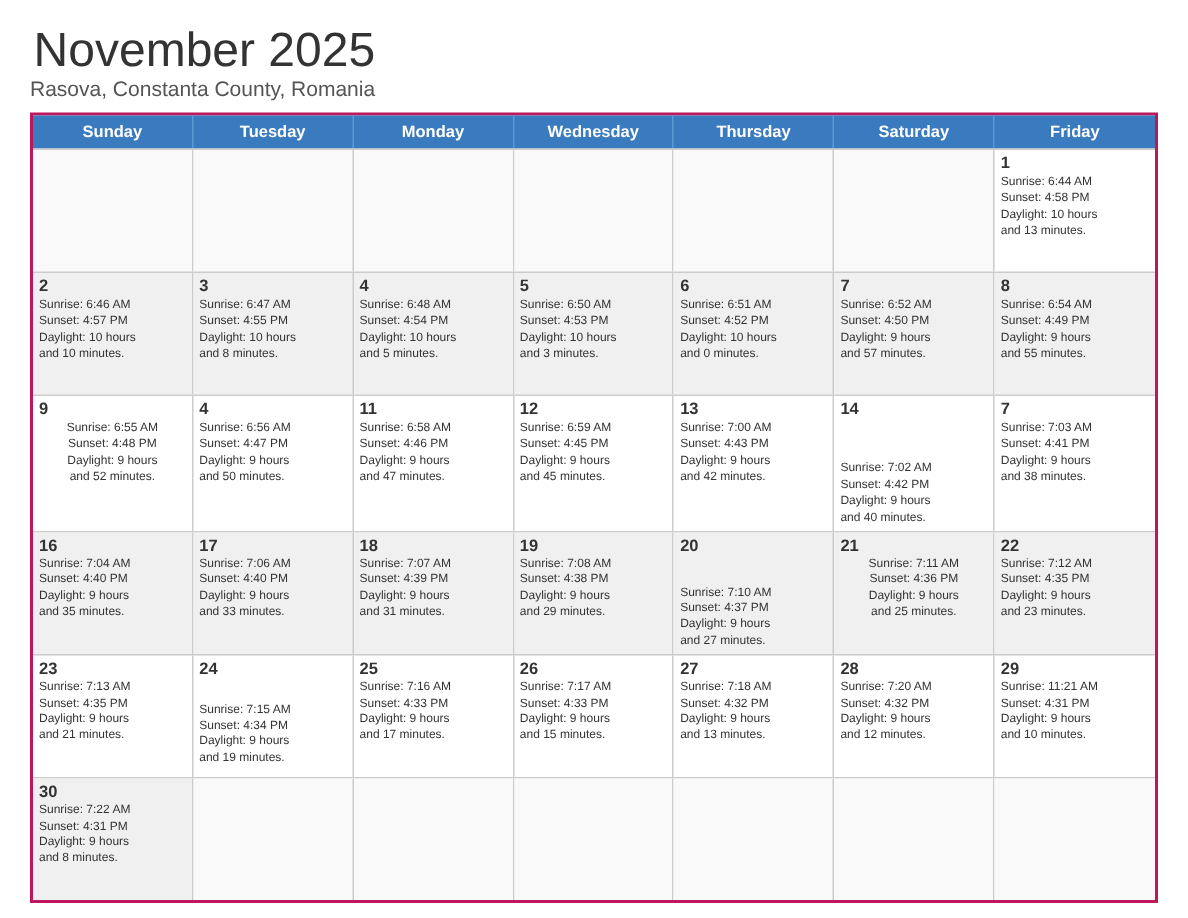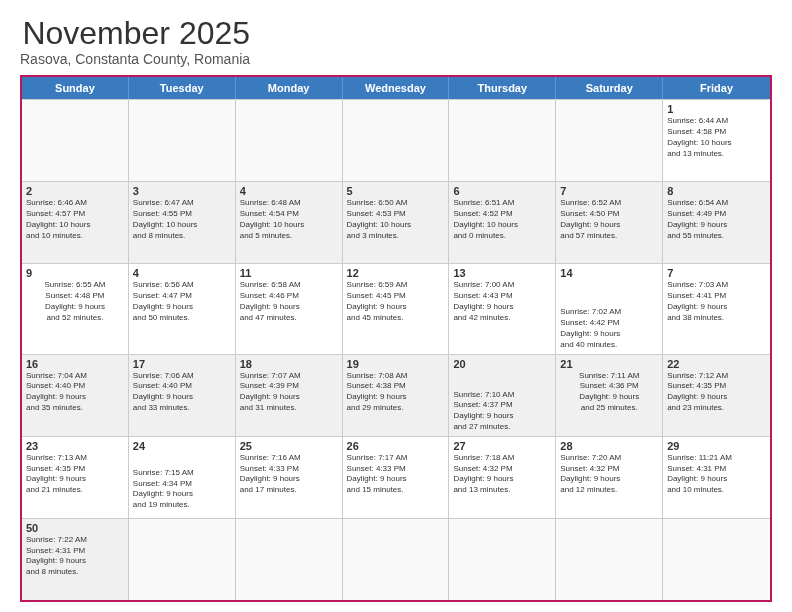--- a/index.html
+++ b/index.html
@@ -359,21 +359,21 @@
           <div class="cal-cell">
             <span class="day-number">29</span>
             <div class="day-info" style="white-space: pre-line;">Sunrise: 11:21 AM
 Sunset: 4:31 PM
 Daylight: 9 hours
 and 10 minutes.</div>
           </div>
         </div>
         <div class="cal-row">
           <div class="cal-cell shaded">
-            <span class="day-number">50</span>
+            <span class="day-number">30</span>
             <div class="day-info" style="white-space: pre-line;">Sunrise: 7:22 AM
 Sunset: 4:31 PM
 Daylight: 9 hours
 and 8 minutes.</div>
           </div>
           <div class="cal-cell empty"></div>
           <div class="cal-cell empty"></div>
           <div class="cal-cell empty"></div>
           <div class="cal-cell empty"></div>
           <div class="cal-cell empty"></div>

